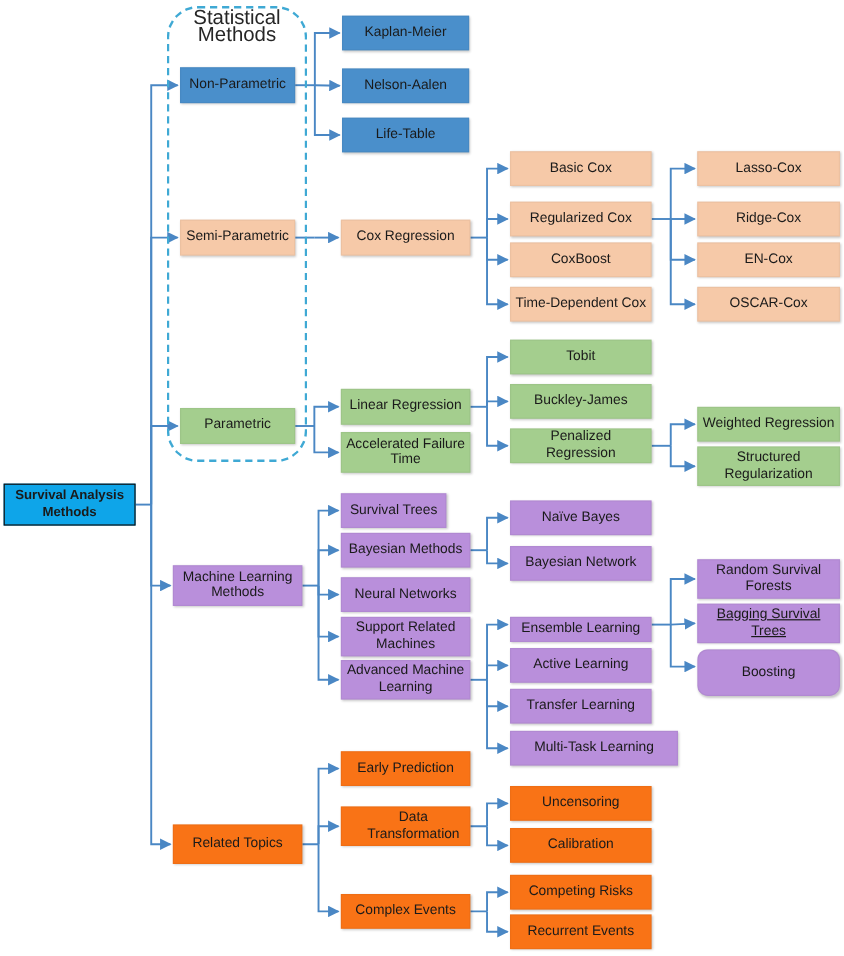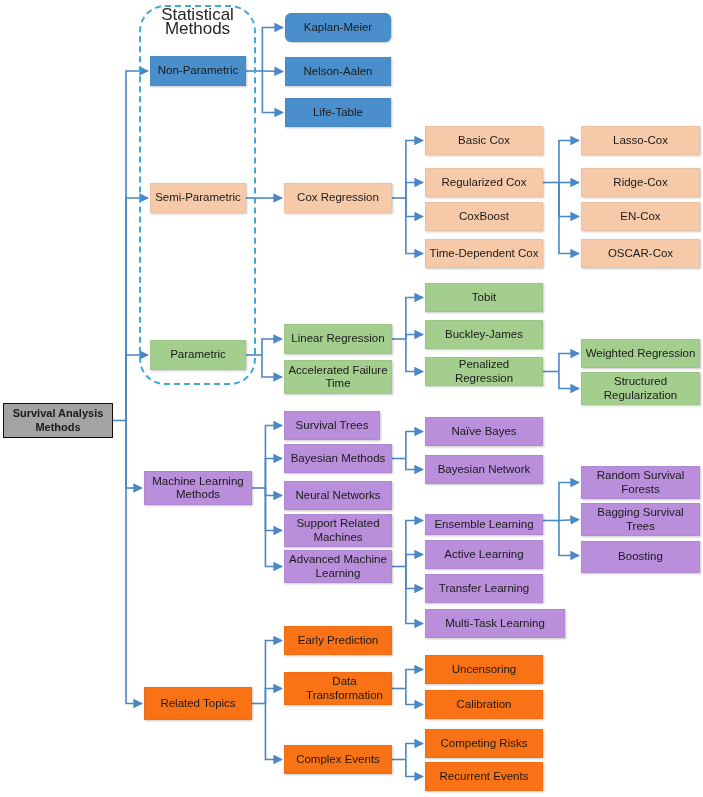--- a/index.html
+++ b/index.html
@@ -44,21 +44,21 @@
     justify-content: center;
     text-align: center;
     color: #1a1a1a;
     font-size: 11.5px;
     line-height: 13.5px;
     padding: 0 3px;
     box-shadow: 1px 1px 2px rgba(0,0,0,0.22);
     border: 1px solid rgba(0,0,0,0.04);
   }
   .node.root {
-    background: #a3a3a3;
+    background: #0ea5e9;
     border: 1.4px solid #101010;
     box-shadow: none;
     font-weight: bold;
     font-size: 11px;
   }
   .node.blue   { background: #4A8FCB; }
   .node.peach  { background: #F6C9A8; }
   .node.green  { background: #A4CE8E; }
   .node.purple { background: #B98FDB; }
   .node.yellow { background: #f97316; }
@@ -140,21 +140,21 @@
   <div class="group-box" id="group-rect" style="left: 139px; top: 5px; width: 117px; height: 380px;"></div>
   <div class="group-label" id="group-label" style="left: 144px; top: 8px; width: 107px;">Statistical Methods</div>
 
   <div id="nodes-layer">
       <div class="node root" style="left: 3px; top: 403px; width: 110px; height: 35px;">
         <span>Survival Analysis Methods</span>
       </div>
       <div class="node blue" style="left: 150px; top: 56px; width: 96px; height: 30px;">
         <span>Non-Parametric</span>
       </div>
-      <div class="node blue" style="left: 285px; top: 13px; width: 106px; height: 29px; border-radius: 6px;">
+      <div class="node blue" style="left: 285px; top: 13px; width: 106px; height: 29px;">
         <span>Kaplan-Meier</span>
       </div>
       <div class="node blue" style="left: 285px; top: 57px; width: 106px; height: 29px;">
         <span>Nelson-Aalen</span>
       </div>
       <div class="node blue" style="left: 285px; top: 98px; width: 106px; height: 29px;">
         <span>Life-Table</span>
       </div>
       <div class="node peach" style="left: 150px; top: 183px; width: 96px; height: 30px;">
         <span>Semi-Parametric</span>
@@ -206,21 +206,21 @@
       </div>
       <div class="node green" style="left: 581px; top: 339px; width: 119px; height: 29px;">
         <span>Weighted Regression</span>
       </div>
       <div class="node green" style="left: 581px; top: 372px; width: 119px; height: 33px;">
         <span>Structured Regularization</span>
       </div>
       <div class="node purple" style="left: 144px; top: 471px; width: 108px; height: 34px;">
         <span>Machine Learning Methods</span>
       </div>
-      <div class="node purple" style="left: 284px; top: 411px; width: 96px; height: 29px;">
+      <div class="node purple" style="left: 284px; top: 411px; width: 88px; height: 29px;">
         <span>Survival Trees</span>
       </div>
       <div class="node purple" style="left: 284px; top: 444px; width: 108px; height: 29px;">
         <span>Bayesian Methods</span>
       </div>
       <div class="node purple" style="left: 284px; top: 481px; width: 108px; height: 29px;">
         <span>Neural Networks</span>
       </div>
       <div class="node purple" style="left: 284px; top: 514px; width: 108px; height: 33px;">
         <span>Support Related Machines</span>
@@ -242,24 +242,24 @@
       </div>
       <div class="node purple" style="left: 425px; top: 574px; width: 118px; height: 29px;">
         <span>Transfer Learning</span>
       </div>
       <div class="node purple" style="left: 425px; top: 609px; width: 140px; height: 29px;">
         <span>Multi-Task Learning</span>
       </div>
       <div class="node purple" style="left: 581px; top: 466px; width: 119px; height: 33px;">
         <span>Random Survival Forests</span>
       </div>
-      <div class="node purple" style="left: 581px; top: 503px; width: 119px; height: 33px;">
+      <div class="node purple" style="left: 581px; top: 503px; width: 119px; height: 33px; text-decoration: underline;">
         <span>Bagging Survival Trees</span>
       </div>
-      <div class="node purple" style="left: 581px; top: 541px; width: 119px; height: 32px;">
+      <div class="node purple" style="left: 581px; top: 541px; width: 119px; height: 39px; border-radius: 9px;">
         <span>Boosting</span>
       </div>
       <div class="node yellow" style="left: 144px; top: 687px; width: 108px; height: 33px;">
         <span>Related Topics</span>
       </div>
       <div class="node yellow" style="left: 284px; top: 626px; width: 108px; height: 29px;">
         <span>Early Prediction</span>
       </div>
       <div class="node yellow" style="left: 284px; top: 672px; width: 108px; height: 33px; padding-left: 16px;">
         <span>Data Transformation</span>

